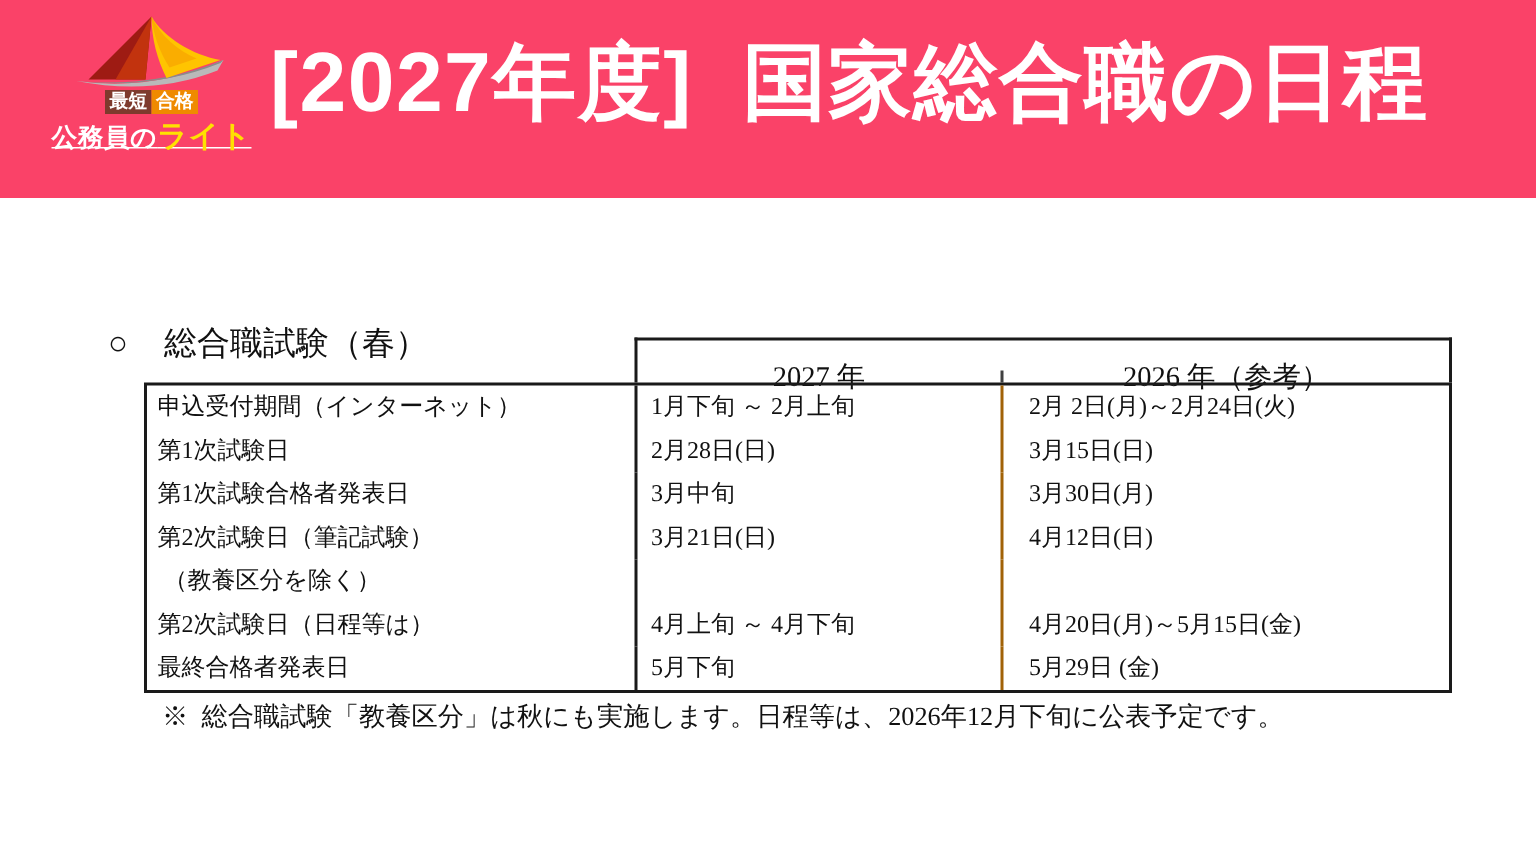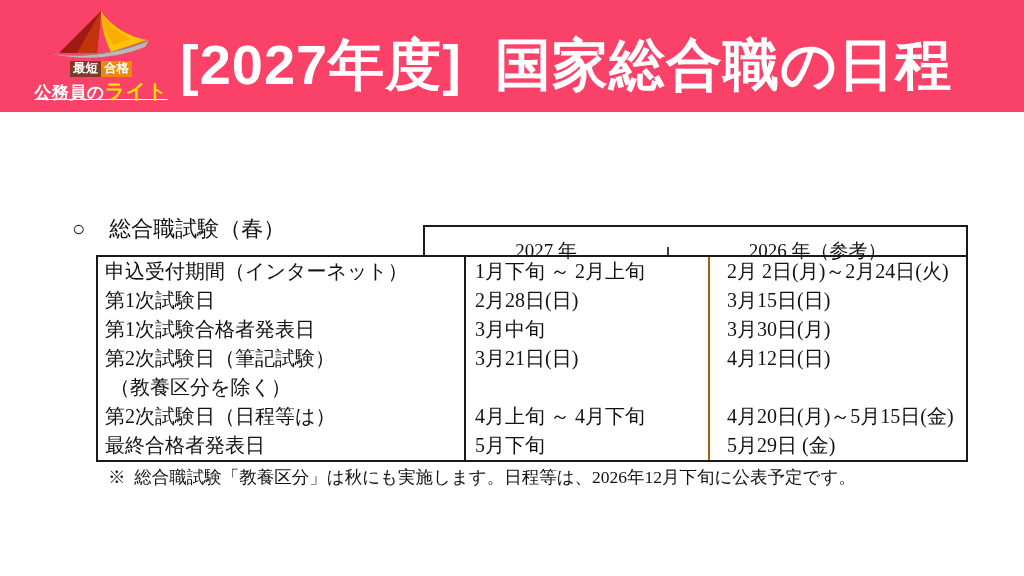--- a/index.html
+++ b/index.html
@@ -9,21 +9,21 @@
     width: 1024px; height: 576px;
     background: #ffffff;
     overflow: hidden;
     font-family: "Liberation Serif", "DejaVu Serif", serif;
     color: #111;
   }
 
   
   .band {
     position: absolute; left: 0; top: 0;
-    width: 1024px; height: 112px;
+    width: 1024px; height: 132px;
     background: #FA4268;
   }
   .logo {
     position: absolute; left: 26px; top: 6px;
     width: 150px; height: 102px;
     text-align: center;
   }
   .logo svg { display: block; margin: 2px auto 0 auto; }
   .badges { margin-top: -2px; line-height: 17px; white-space: nowrap; }
   .badge {
@@ -35,21 +35,21 @@
   .badge-dark  { background: #7E3A2D; }
   .badge-orange{ background: #EF8A00; }
   .brand {
     margin-top: 1px;
     font-family: "Liberation Sans", "DejaVu Sans", sans-serif;
     font-weight: bold; white-space: nowrap;
     color: #ffffff; font-size: 17px; letter-spacing: 0.5px; text-decoration: underline;
   }
   .brand .accent { color: #FFE100; font-size: 20px; }
   .title {
-    position: absolute; left: 180px; top: 34px;
+    position: absolute; left: 180px; top: 24px;
     font-family: "Liberation Sans", "DejaVu Sans", sans-serif;
     font-weight: 800; font-size: 56px; line-height: 62px;
     color: #ffffff; letter-spacing: 1px; white-space: pre;
   }
 
   
   .section-line {
     position: absolute; left: 50px; top: 190px;
     font-size: 22px; line-height: 26px; white-space: pre;
   }
@@ -71,25 +71,25 @@
   .th-1 { width: 242px; }
   .th-2 { flex: 1; border-left: 2px solid #404040; }
 
   .tbody {
     position: absolute; left: 96px; top: 255px;
     width: 872px; height: 207px;
     border: 2px solid #1a1a1a;
   }
   .tr { display: flex; height: 29px; }
   .td {
-    font-size: 20px; line-height: 29px;
+    font-size: 16px; line-height: 29px;
     white-space: pre; overflow: hidden;
   }
   .td-label { width: 325px; padding-left: 7px; }
-  .td-y2027 { width: 244px; border-left: 2px solid #1a1a1a; padding-left: 9px; margin-left: 41px; }
+  .td-y2027 { width: 244px; border-left: 2px solid #1a1a1a; padding-left: 9px; }
   .td-y2026 { flex: 1;      border-left: 2px solid #a16207; padding-left: 17px; }
 
   
   .footnote {
     position: absolute; left: 108px; top: 466px;
     font-size: 17.5px; line-height: 22px; white-space: pre;
   }
 </style>
 </head>
 <body>

